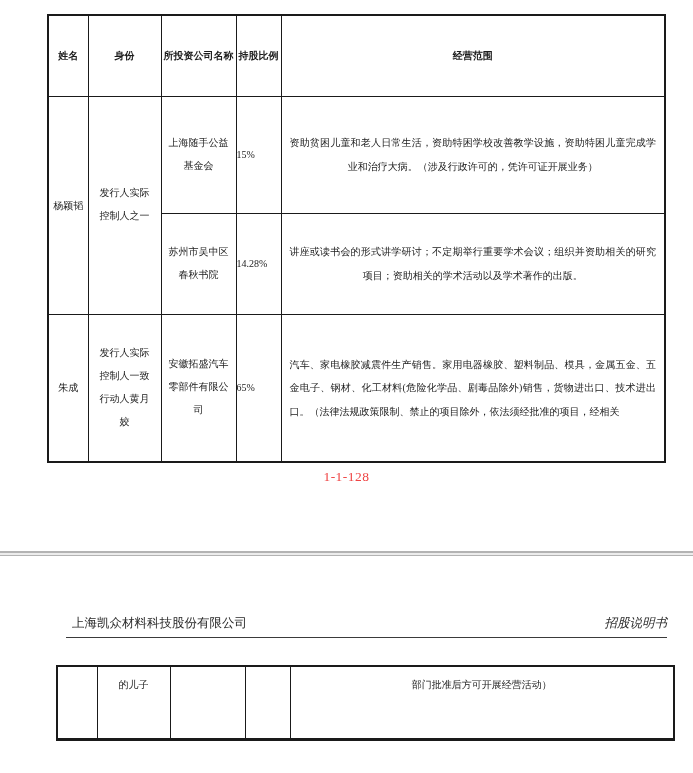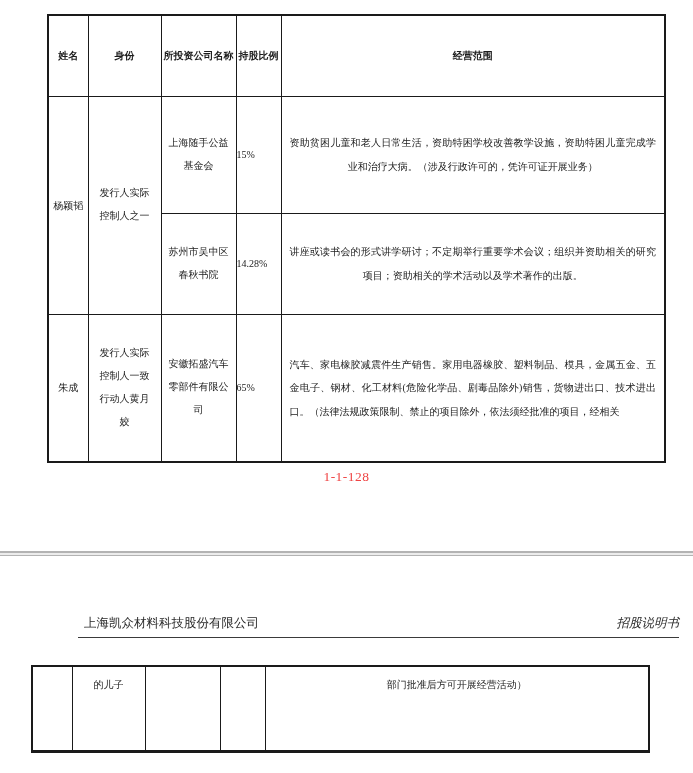--- a/index.html
+++ b/index.html
@@ -87,31 +87,30 @@
     position: absolute;
     left: 66px; top: 615px;
     width: 601px;
     display: flex;
     justify-content: space-between;
     align-items: flex-end;
     font-size: 12.5px;
     color: #2a2a2a;
     border-bottom: 1.5px solid #3a3a3a;
     padding: 0 0 5px 0;
-    margin-left: 12px;
   }
   .doc-header .left-text  { padding-left: 6px; }
   .doc-header .right-text { padding-right: 0; font-style: italic; }
 
   
   .cont-table {
     position: absolute;
-    left: 31px; top: 665px;
+    left: 56px; top: 665px;
     width: 617px;
-    height: 88px;
+    height: 76px;
     border-bottom-width: 3px;
   }
   .cont-table td {
     vertical-align: top;
     padding-top: 9px;
     line-height: 1.7;
   }
   .cont-ident { text-align: center; }
   .cont-scope { text-align: center; }
 </style>

